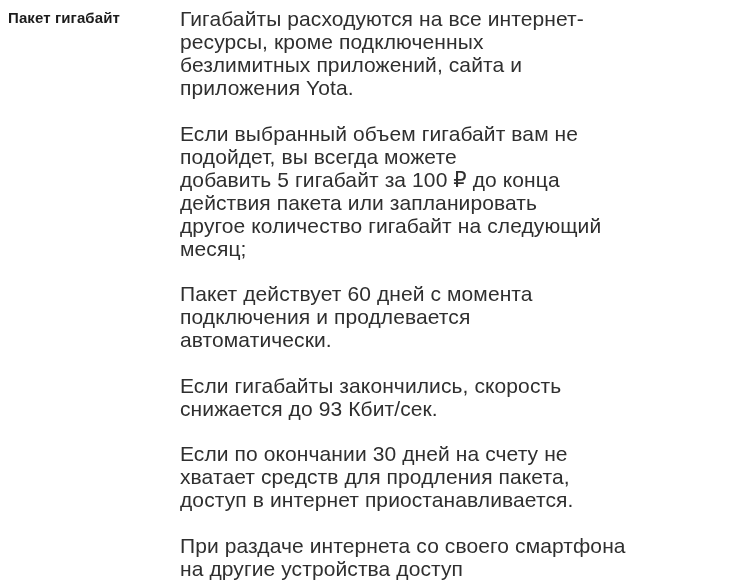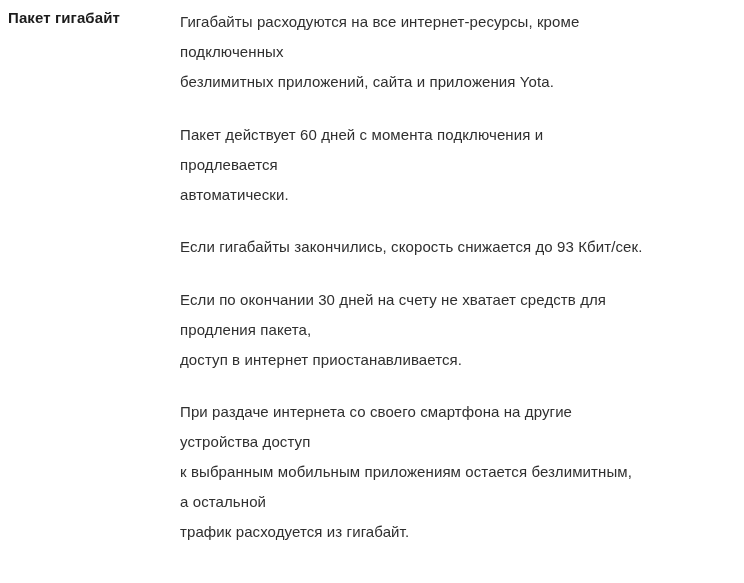--- a/index.html
+++ b/index.html
@@ -34,22 +34,22 @@
     line-height: 22.5px;
     font-weight: bold;
     color: var(--heading);
     letter-spacing: 0.1px;
   }
   .content-col {
     flex: 1 1 auto;
     padding-right: 28px;
   }
   .content-col p {
-    font-size: 15px;
-    line-height: 30px;
+    font-size: 21px;
+    line-height: 23px;
     color: var(--body);
     white-space: pre-line;
     margin: 0 0 22.5px 0;
     letter-spacing: 0.1px;
   }
   .content-col p.subheading {
     color: var(--muted);
   }
 </style>
 </head>
@@ -58,20 +58,23 @@
 <div class="canvas">
   <div class="row">
 
     <div class="label-col">
       <div class="row-title">Пакет гигабайт</div>
     </div>
 
     <div class="content-col">
       <p>Гигабайты расходуются на все интернет-ресурсы, кроме подключенных
 безлимитных приложений, сайта и приложения Yota.</p>
+      <p>Если выбранный объем гигабайт вам не подойдет, вы всегда можете
+добавить 5 гигабайт за 100 ₽ до конца действия пакета или запланировать
+другое количество гигабайт на следующий месяц;</p>
       <p>Пакет действует 60 дней с момента подключения и продлевается
 автоматически.</p>
       <p>Если гигабайты закончились, скорость снижается до 93 Кбит/сек.</p>
       <p>Если по окончании 30 дней на счету не хватает средств для продления пакета,
 доступ в интернет приостанавливается.</p>
       <p>При раздаче интернета со своего смартфона на другие устройства доступ
 к выбранным мобильным приложениям остается безлимитным, а остальной
 трафик расходуется из гигабайт.</p>
     </div>
 

